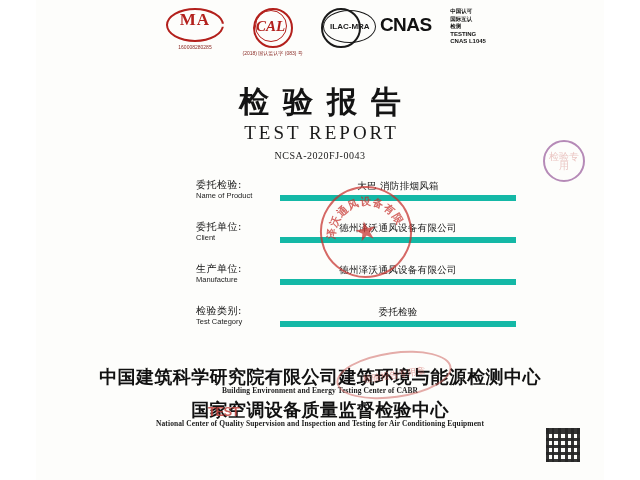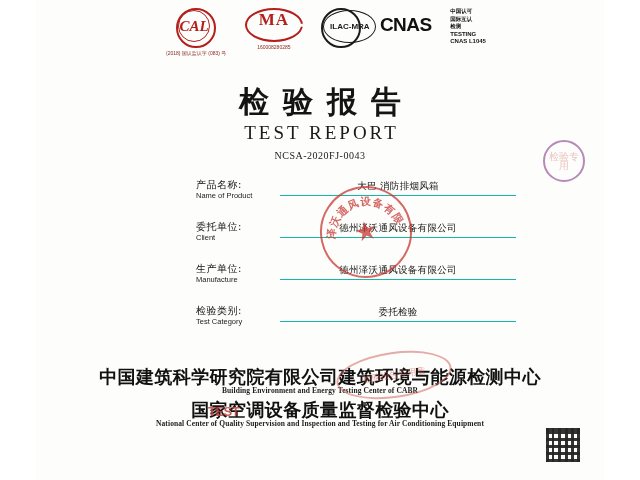--- a/index.html
+++ b/index.html
@@ -234,21 +234,21 @@
     color: #222;
     font-family: Liberation Sans, sans-serif;
     line-height: 10px;
     white-space: nowrap;
   }
   .field .value-wrap {
     position: absolute;
     left: 84px;
     right: 0;
     top: 0;
-    border-bottom: 1px solid #14b8a6;
+    border-bottom: 6px solid #14b8a6;
     height: 17px;
     text-align: center;
   }
   .field .value {
     font-size: 9.5px;
     color: #151515;
     font-family: "DejaVu Sans", sans-serif;
     letter-spacing: 0.3px;
     line-height: 15px;
     display: block;
@@ -386,33 +386,33 @@
 <div id="page">
 
   <div class="side-bar left"></div>
   <div class="side-bar right"></div>
 
   <div class="sheet">
 
     <div class="cert-row">
 
       <div class="cert">
+        <div class="mark ma-logo">
+          <span>MA</span>
+        </div>
+        <span class="sub">160008280285</span>
+      </div>
+
+      <div class="cert">
         <div class="mark cal-logo">
           <div class="inner">
             <span>CAL</span>
           </div>
         </div>
         <span class="sub">(2018) 国认监认字 (083) 号</span>
-      </div>
-
-      <div class="cert">
-        <div class="mark ma-logo">
-          <span>MA</span>
-        </div>
-        <span class="sub">160008280285</span>
       </div>
 
       <div class="cert">
         <div class="mark ilac-logo">
           <div class="inner">
             <span>ILAC-MRA</span>
           </div>
         </div>
       </div>
 
@@ -433,21 +433,21 @@
     <div class="title-cn">检验报告</div>
     <div class="title-en">TEST REPORT</div>
     <div class="report-no">NCSA-2020FJ-0043</div>
 
     <div class="wm-right">检验专用</div>
 
     <div class="fields">
 
       <div class="field">
         <div class="labels">
-          <div class="lab-cn">产品名称:</div>
+          <div class="lab-cn">委托检验:</div>
           <div class="lab-en">Name of Product</div>
         </div>
         <div class="value-wrap">
           <span class="value">大巴 消防排烟风箱</span>
         </div>
       </div>
 
       <div class="field">
         <div class="labels">
           <div class="lab-cn">委托单位:</div>

